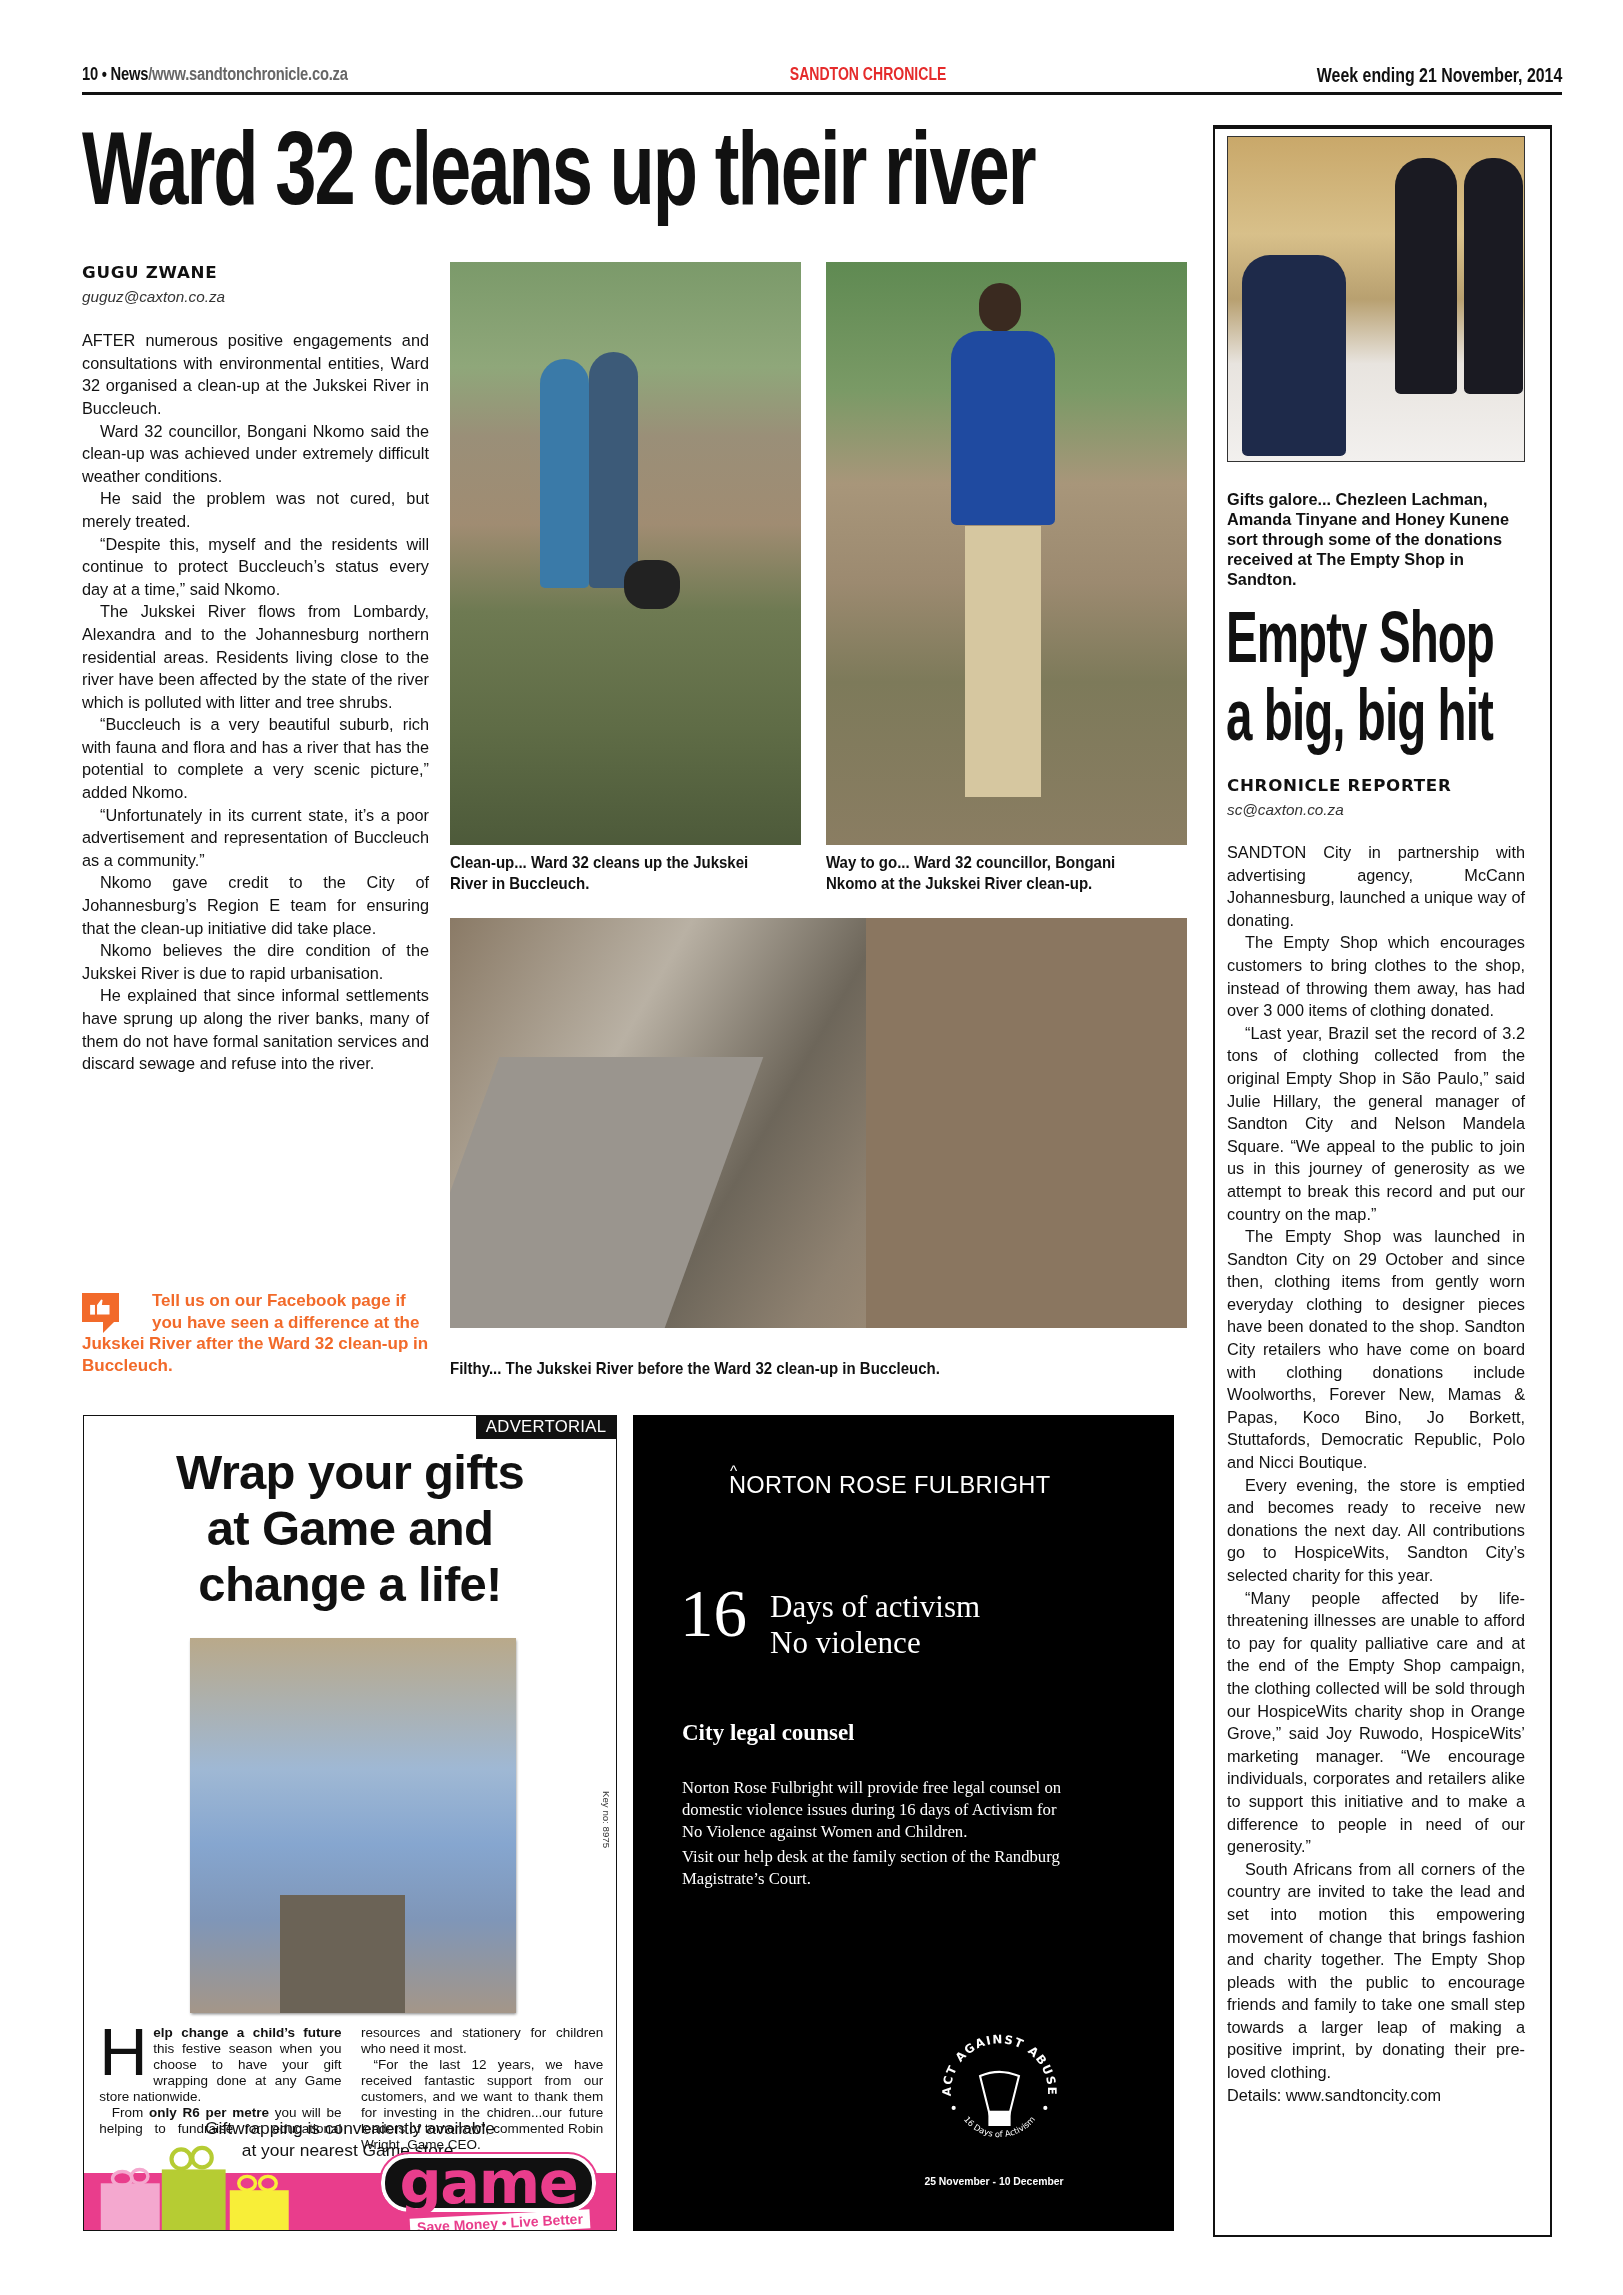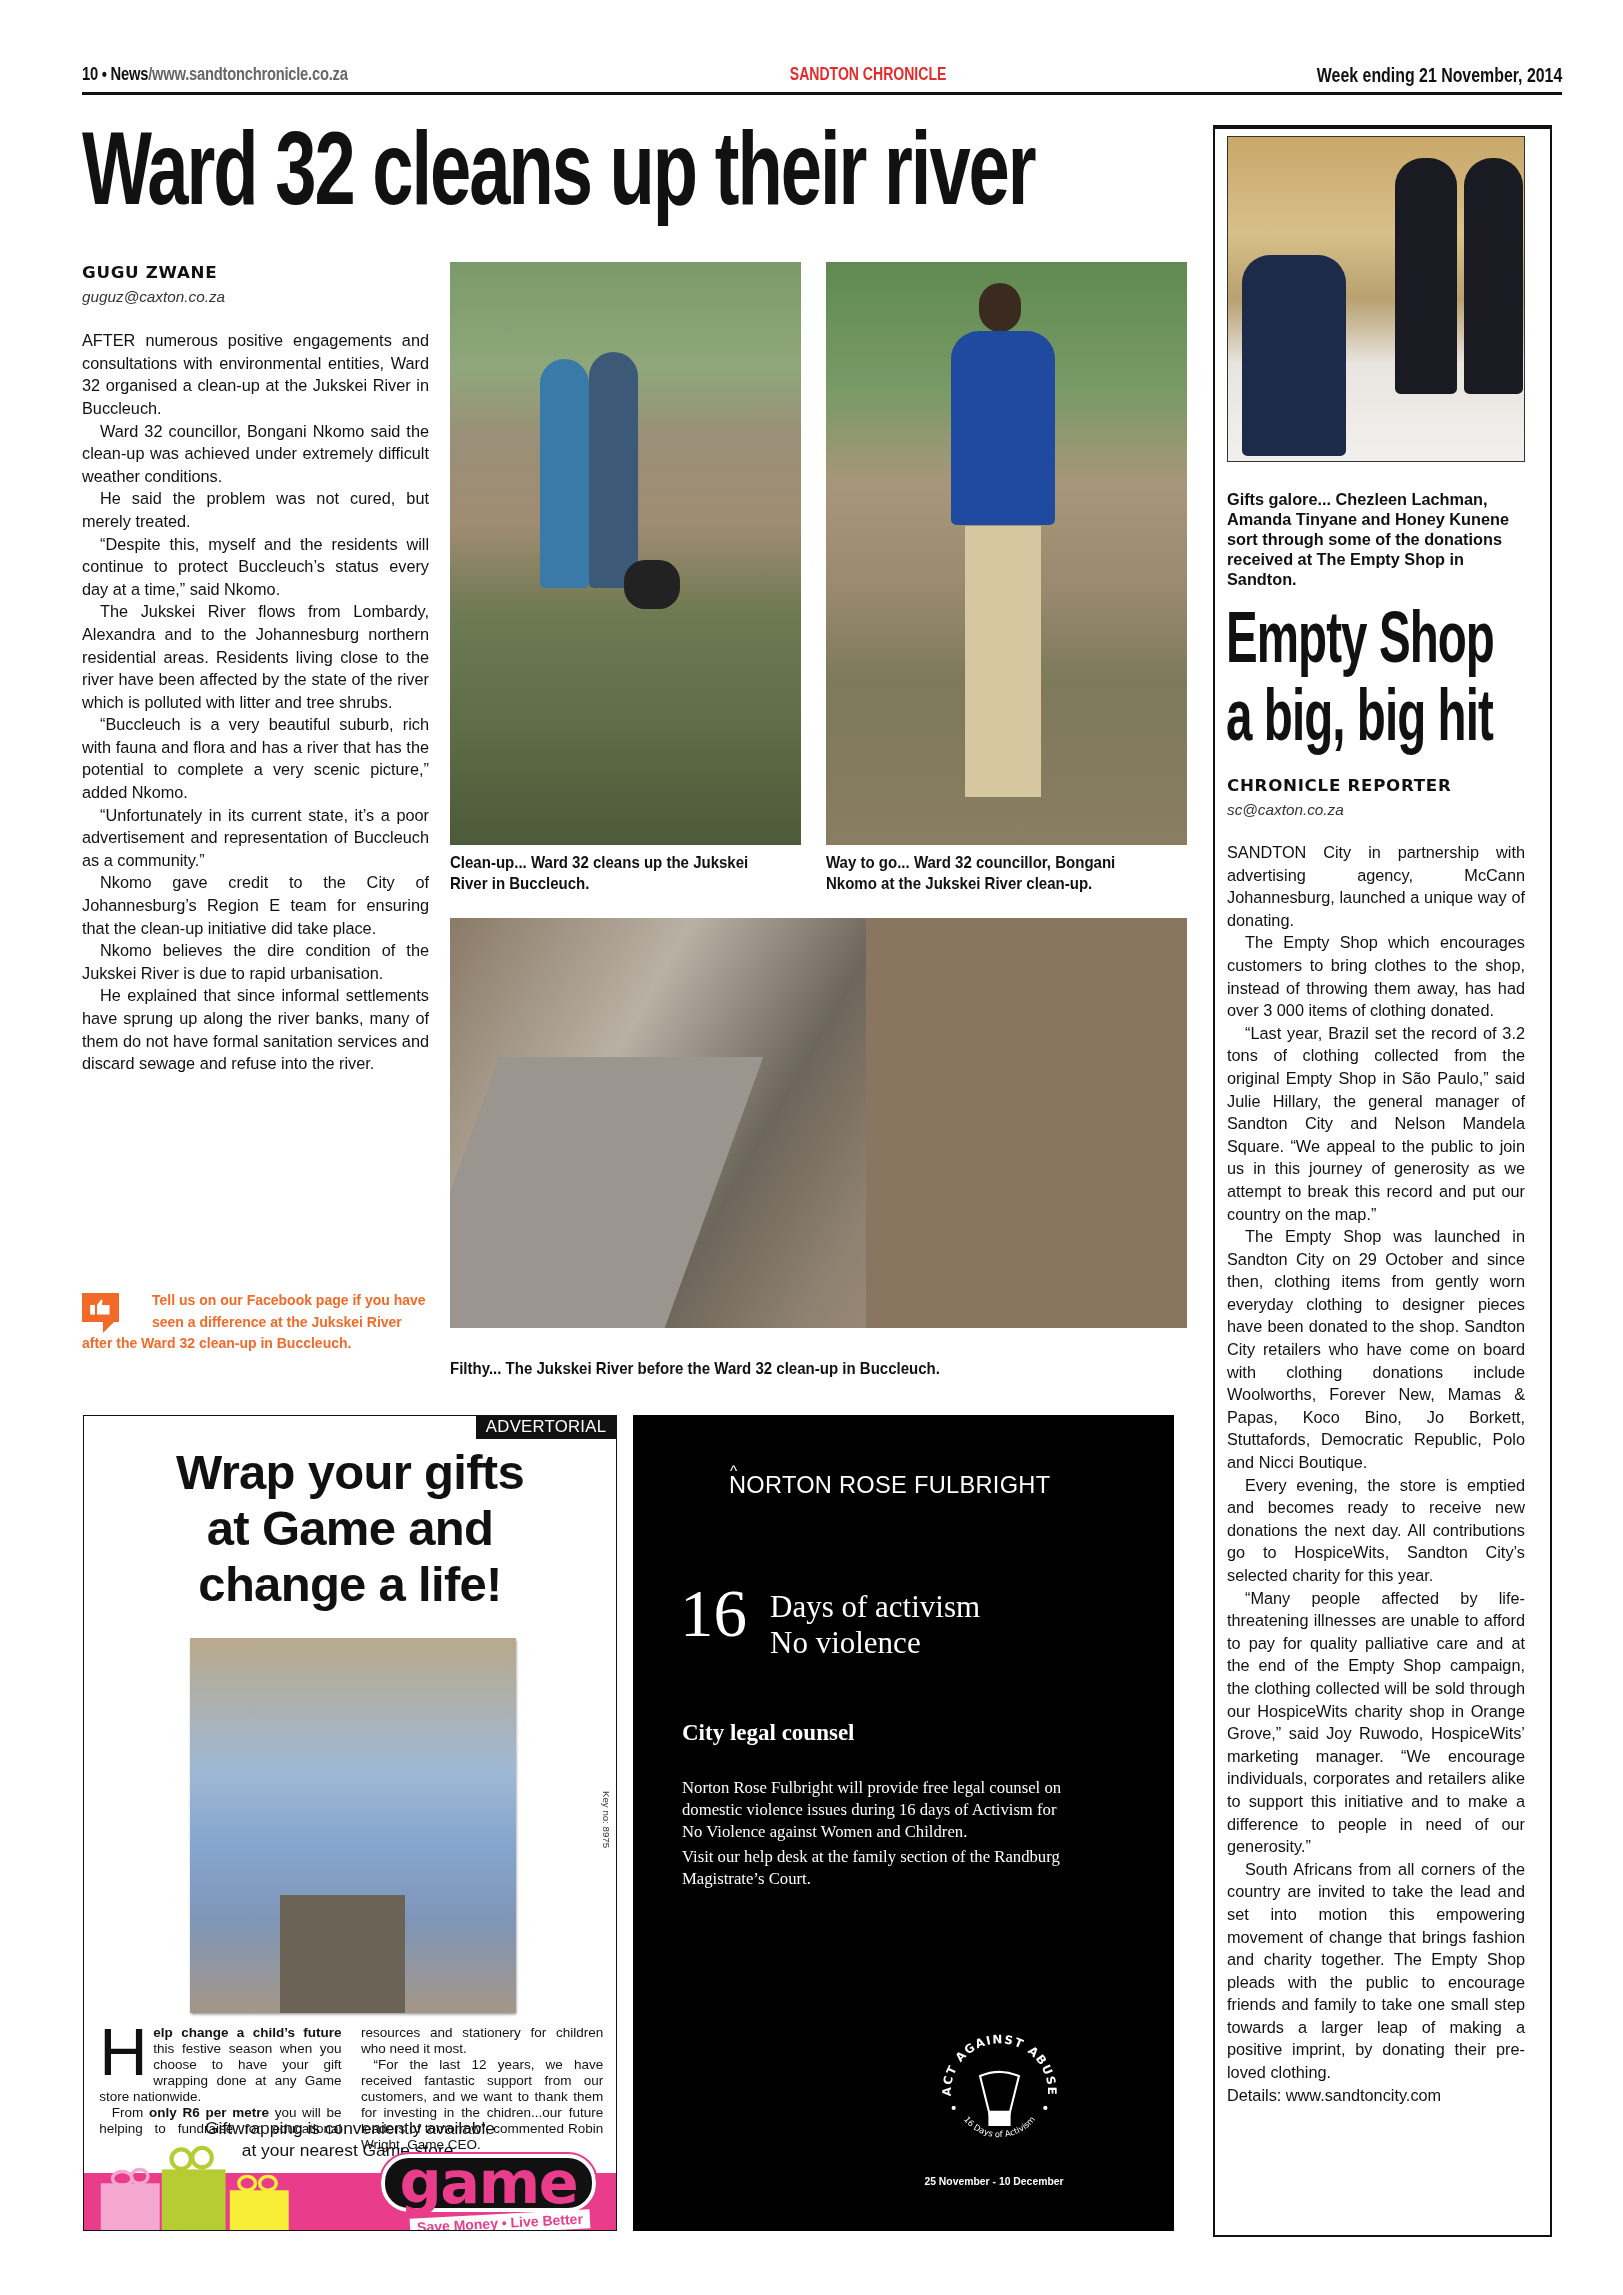--- a/index.html
+++ b/index.html
@@ -19,21 +19,21 @@
   .byline { font-family: "DejaVu Sans", sans-serif; font-weight: bold; font-size: 16.7px; letter-spacing: 0.7px; }
   .email { font-style: italic; font-size: 15.3px; color: #333; margin-top: 5.6px; }
 
   .body-text { font-family: "Liberation Sans", sans-serif; font-size: 16.3px; line-height: 22.6px; text-align: justify; color: #111; }
   .body-text p { text-indent: 18px; }
   .body-text p.first { text-indent: 0; }
 
   
   .col-left { left: 82px; top: 262px; width: 347px; }
 
-  .fb-box { left: 82px; top: 1290px; width: 347px; color: #f26a2a; font-weight: bold; font-size: 14px; line-height: 21.5px; }
+  .fb-box { left: 82px; top: 1290px; width: 347px; color: #f26a2a; font-weight: bold; font-size: 17px; line-height: 21.5px; }
   .fb-icon { float: left; width: 37px; height: 29px; background: #f26a2a; margin: 2.8px 33px 0 0; position: relative; }
   .fb-icon:after { content: ""; position: absolute; left: 21px; bottom: -11px; border-left: 0 solid transparent; border-right: 11px solid transparent; border-top: 11px solid #f26a2a; }
   .fb-icon svg { position: absolute; left: 8.3px; top: 5.6px; }
 
   
   .photo { position: absolute; overflow: hidden; }
   .photo1 { left: 450px; top: 262px; width: 351px; height: 583px; background: linear-gradient(180deg, #7b9a6a 0%, #8fa77a 18%, #9a8f78 30%, #a08c72 45%, #6e7a52 60%, #5f6c46 80%, #4d5a3a 100%); }
   .photo2 { left: 826px; top: 262px; width: 361px; height: 583px; background: linear-gradient(180deg, #5f8a52 0%, #7a9a66 22%, #a8967a 38%, #9c8a70 55%, #7d7a5a 72%, #8a7d62 100%); }
   .photo3 { left: 450px; top: 918px; width: 737px; height: 410px; background: linear-gradient(120deg, #8a7a66 0%, #b9b1a4 25%, #6d665a 45%, #8e8170 60%, #a28f78 75%, #8c7c66 100%); }
   .person { position: absolute; border-radius: 28px 28px 5.6px 5.6px; }

